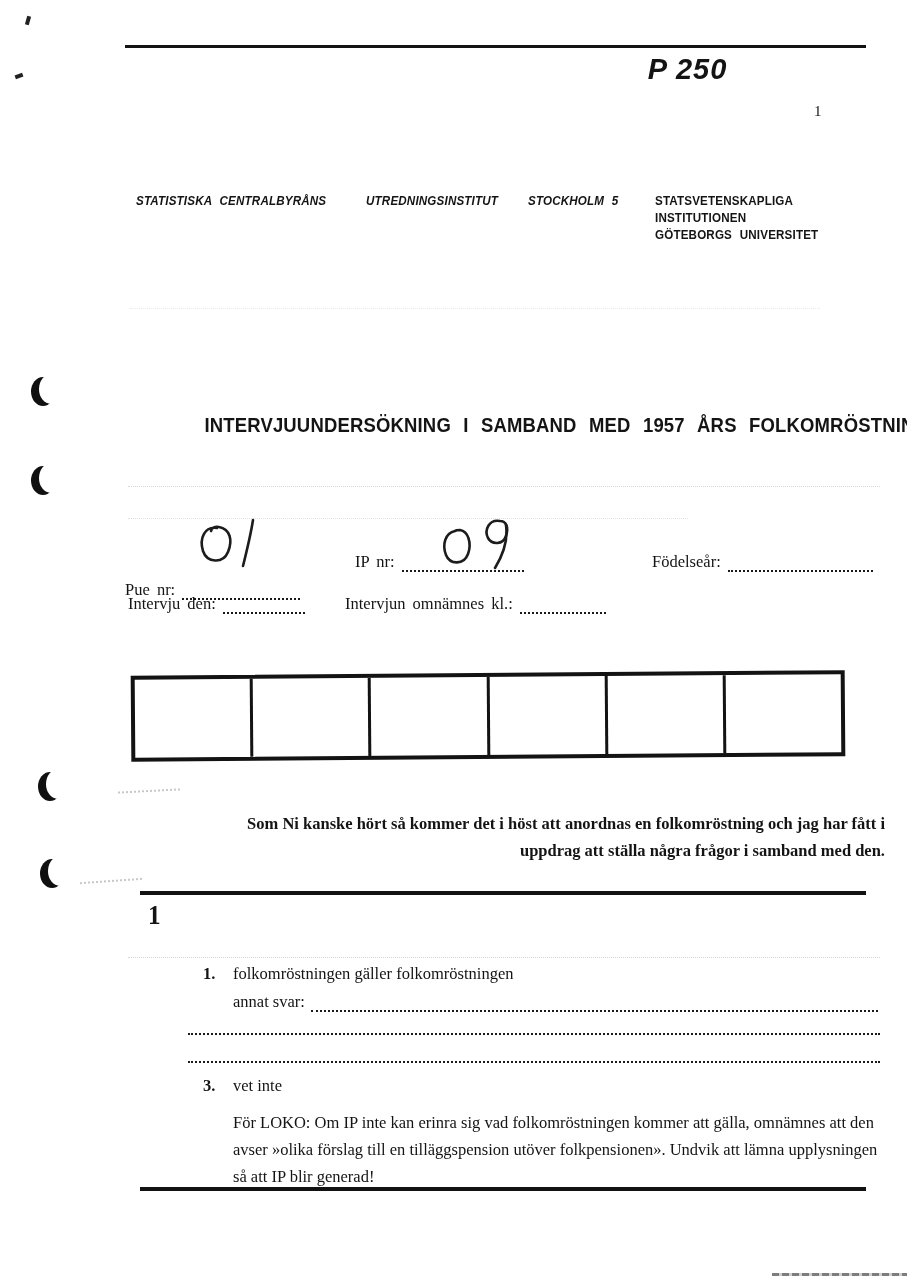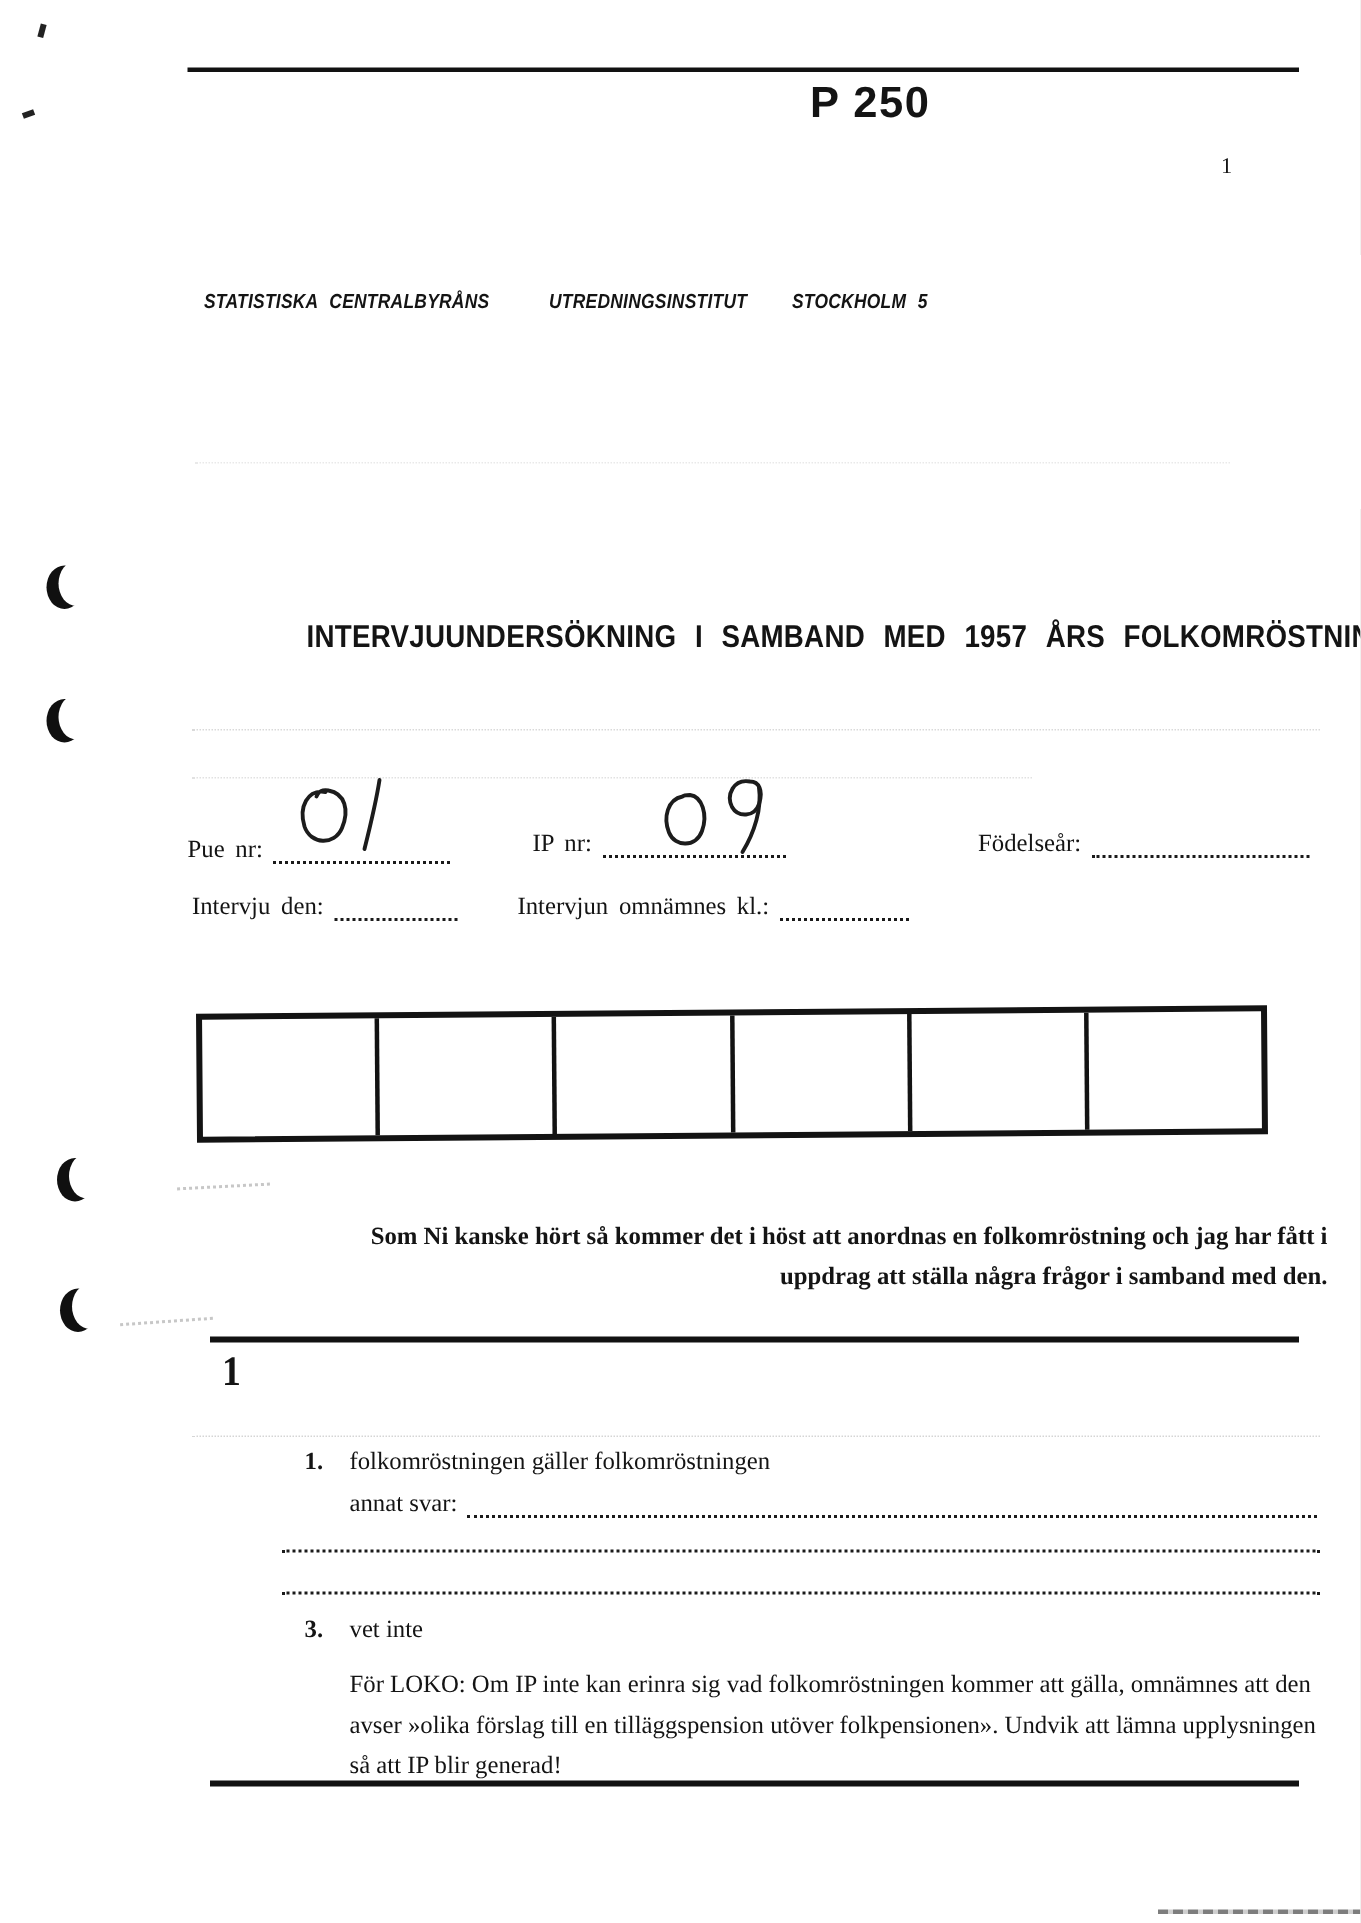--- a/index.html
+++ b/index.html
@@ -89,50 +89,55 @@
   }
   .handwriting svg{overflow:visible;}
   .hidden-val{position:absolute;font-size:0;color:transparent;}
 </style>
 </head>
 <body>
 
 <div class="page">
 
   <div class="abs rule" style="left:125px;top:45px;width:741px;height:3px;"></div>
-  <div class="abs" style="left:540px;top:53px;width:295px;text-align:left;">
+  <div class="abs" style="left:540px;top:53px;width:295px;text-align:center;font-style:italic;">
     <span class="doc-code">P 250</span>
   </div>
   <div class="abs pagenum" style="left:814px;top:103px;">1</div>
 
   <div class="abs speck" style="left:26px;top:16px;width:4px;height:9px;transform:rotate(15deg);"></div>
   <div class="abs speck" style="left:15px;top:74px;width:8px;height:4px;transform:rotate(-20deg);"></div>
 
   <div class="abs inst" style="left:136px;top:192px;font-style:italic;">
     <div class="condensed">STATISTISKA CENTRALBYRÅNS</div>
     <div class="condensed">UTREDNINGSINSTITUT</div>
     <div class="condensed">STOCKHOLM 5</div>
+  </div>
+  <div class="abs inst" style="left:655px;top:192px;">
+    <div class="condensed">STATSVETENSKAPLIGA</div>
+    <div class="condensed">INSTITUTIONEN</div>
+    <div class="condensed">GÖTEBORGS UNIVERSITET</div>
   </div>
 
   <div class="abs artifact" style="left:130px;top:308px;width:690px;opacity:.18;"></div>
   <div class="abs artifact" style="left:128px;top:486px;width:752px;opacity:.32;"></div>
   <div class="abs artifact" style="left:128px;top:518px;width:560px;opacity:.25;"></div>
 
   <div class="abs title-wrap" style="left:155px;top:413px;width:680px;">
     <span class="title">INTERVJUUNDERSÖKNING I SAMBAND MED 1957 ÅRS FOLKOMRÖSTNING</span>
   </div>
 
   <div class="abs crescent" style="left:31px;top:377px;"></div>
   <div class="abs crescent" style="left:31px;top:466px;"></div>
   <div class="abs crescent" style="left:38px;top:772px;"></div>
   <div class="abs crescent" style="left:40px;top:859px;"></div>
   <div class="abs scribble" style="left:118px;top:790px;width:62px;transform:rotate(-3deg);"></div>
   <div class="abs scribble" style="left:80px;top:880px;width:62px;transform:rotate(-4deg);"></div>
 
-  <div class="abs field" style="left:125px;top:556px;justify-content:space-between;">
+  <div class="abs field" style="left:125px;top:580px;justify-content:space-between;">
     <span>Pue nr:</span>
     <span class="dots" style="width:118px;"></span>
   </div>
   <div class="abs field" style="left:355px;top:552px;">
     <span>IP nr:</span>
     <span class="dots" style="width:122px;"></span>
   </div>
   <div class="abs field" style="left:652px;top:552px;">
     <span>Födelseår:</span>
     <span class="dots" style="width:145px;"></span>

